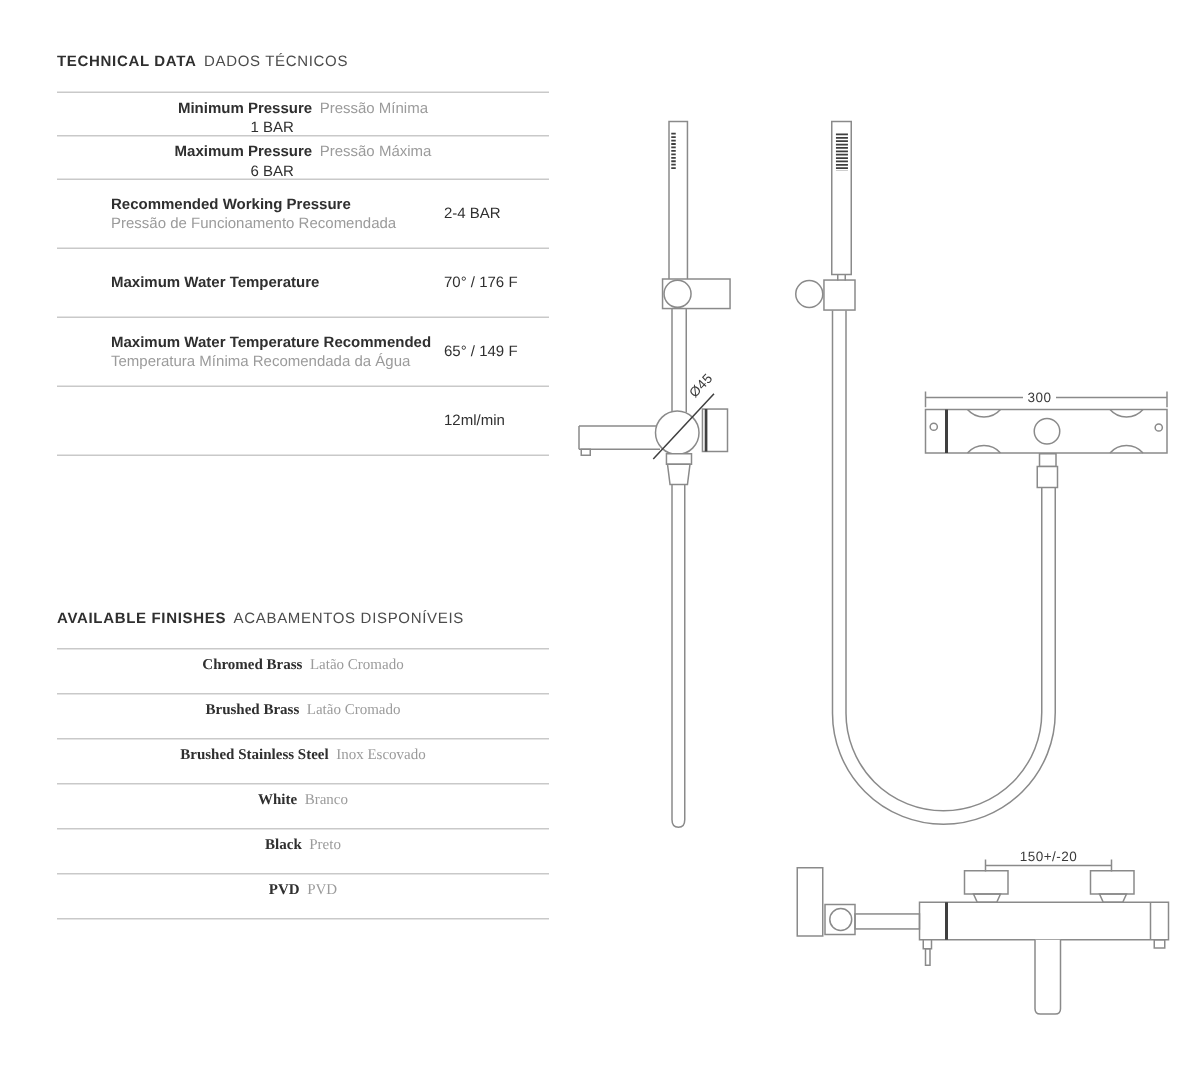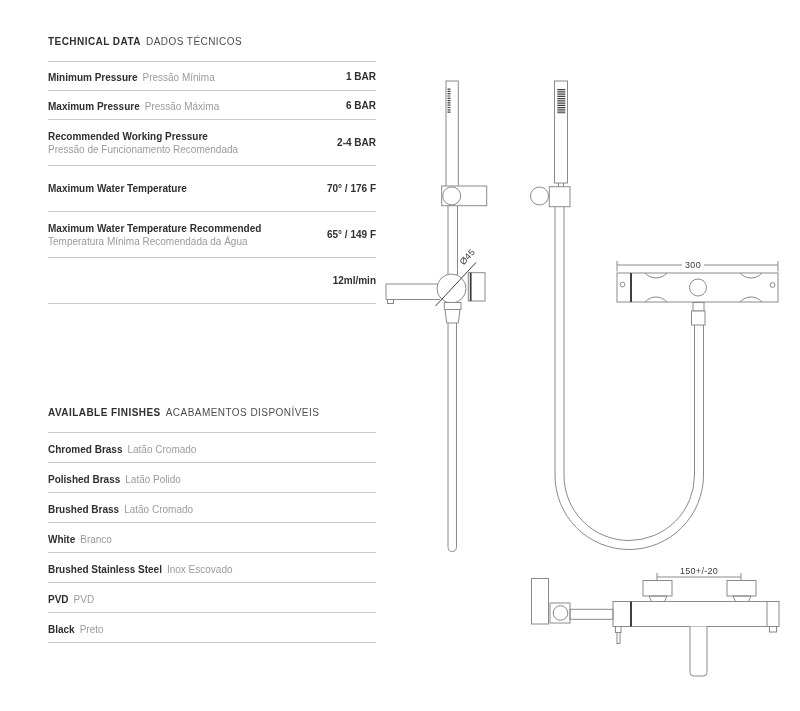--- a/index.html
+++ b/index.html
@@ -2,43 +2,43 @@
 <html><head>
 <meta charset="utf-8">
 <style>
   html,body{margin:0;padding:0;}
   body{
     width:800px;height:711px;position:relative;overflow:hidden;
     background:#ffffff;
     font-family:"Liberation Sans", sans-serif;
     -webkit-font-smoothing:antialiased;
   }
-  .section{position:absolute;left:48px;width:328px;}
+  .section{position:absolute;left:38px;width:328px;}
   #technical-data{top:36px;}
   #available-finishes{top:402px;}
   .heading{
     margin:0;font-size:10px;font-weight:bold;color:#2f2f2f;
     letter-spacing:.45px;border-bottom:1px solid #c9c9c9;box-sizing:border-box;
   }
   #technical-data .heading{height:26px;}
   #available-finishes .heading{height:31px;padding-top:5px;}
   .heading .pt{font-weight:normal;color:#4c4c4c;margin-left:5px;letter-spacing:.45px;}
   .row{
     display:flex;align-items:center;border-bottom:1px solid #c9c9c9;
     box-sizing:border-box;
   }
-  .row.inline{height:29px;}
+  .row.inline{height:29px;flex-direction:column;}
   .row.stacked{height:46px;}
-  #finish-rows .row{height:30px;}
+  #finish-rows .row{height:30px;font-family:Liberation Serif, serif;}
   .row .labels{flex:1;min-width:0;}
   .row .en{font-weight:bold;color:#2f2f2f;font-size:10px;line-height:13px;}
   .row .pt{color:#9b9b9b;font-size:10px;line-height:13px;}
   .row.inline .pt{margin-left:5px;}
-  .row.stacked .en,.row.stacked .pt{display:block;}
-  .row .value{width:70px;font-size:10px;font-weight:bold;color:#2f2f2f;text-align:right;}
+  .row.stacked .en,.row.stacked .pt{display:block;margin-left:36px;}
+  .row .value{width:70px;font-size:10px;font-weight:normal;color:#2f2f2f;}
   #drawings{position:absolute;left:0;top:0;}
   #drawings text{font-family:"Liberation Sans",sans-serif;font-size:9px;fill:#3a3a3a;}
   #drawings .dim-label{letter-spacing:.3px;}
 </style>
 </head>
 <body>
 
 <section class="section" id="technical-data">
   <h3 class="heading"><span class="en">TECHNICAL DATA</span><span class="pt">DADOS TÉCNICOS</span></h3>
   <div id="tech-rows">
@@ -78,36 +78,33 @@
     </div>
 </section>
 
 <section class="section" id="available-finishes">
   <h3 class="heading"><span class="en">AVAILABLE FINISHES</span><span class="pt">ACABAMENTOS DISPONÍVEIS</span></h3>
   <div id="finish-rows">
       <div class="row inline">
         <div class="labels"><span class="en">Chromed Brass</span><span class="pt">Latão Cromado</span></div>
       </div>
       <div class="row inline">
-        <div class="labels"><span class="en">Polished Brass</span><span class="pt">Latão Polido</span></div>
-      </div>
-      <div class="row inline">
         <div class="labels"><span class="en">Brushed Brass</span><span class="pt">Latão Cromado</span></div>
       </div>
       <div class="row inline">
+        <div class="labels"><span class="en">Brushed Stainless Steel</span><span class="pt">Inox Escovado</span></div>
+      </div>
+      <div class="row inline">
         <div class="labels"><span class="en">White</span><span class="pt">Branco</span></div>
       </div>
       <div class="row inline">
-        <div class="labels"><span class="en">Brushed Stainless Steel</span><span class="pt">Inox Escovado</span></div>
+        <div class="labels"><span class="en">Black</span><span class="pt">Preto</span></div>
       </div>
       <div class="row inline">
         <div class="labels"><span class="en">PVD</span><span class="pt">PVD</span></div>
-      </div>
-      <div class="row inline">
-        <div class="labels"><span class="en">Black</span><span class="pt">Preto</span></div>
       </div>
     </div>
 </section>
 
 <svg id="drawings" width="800" height="711" viewBox="0 0 800 711" fill="none" stroke="#8a8a8a" stroke-width="1">
 
   <g>
 
     <rect x="446" y="81" width="12.3" height="105.7"></rect>
 

